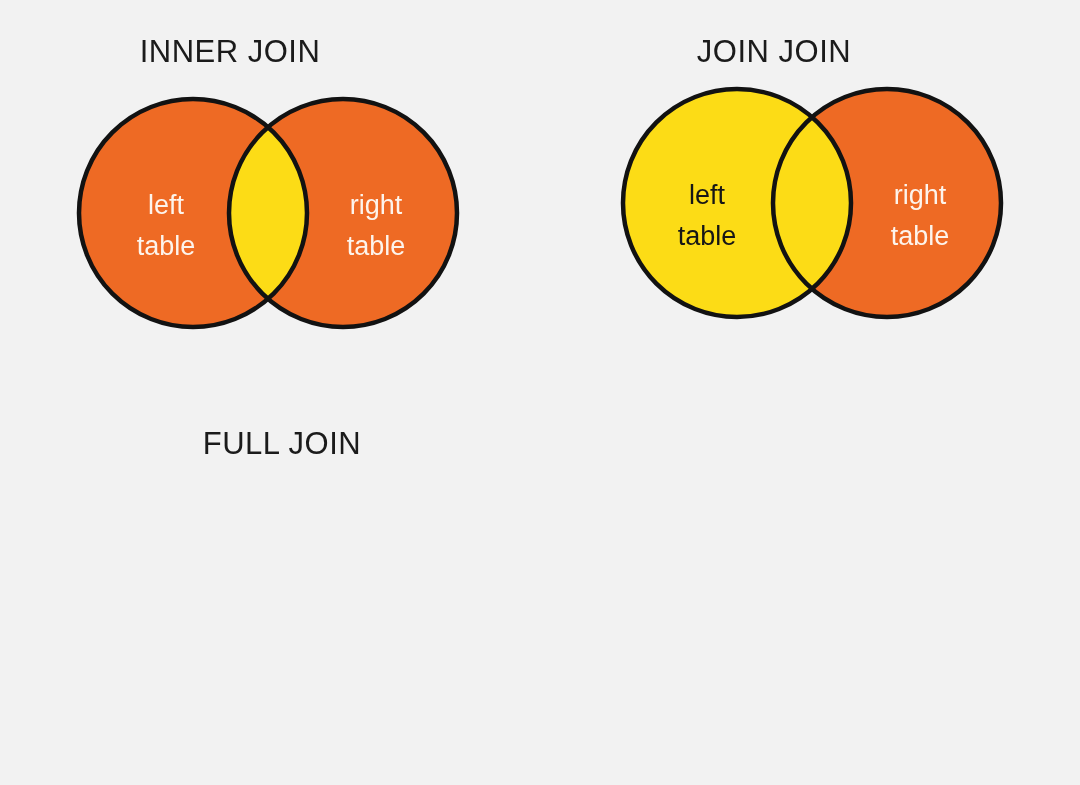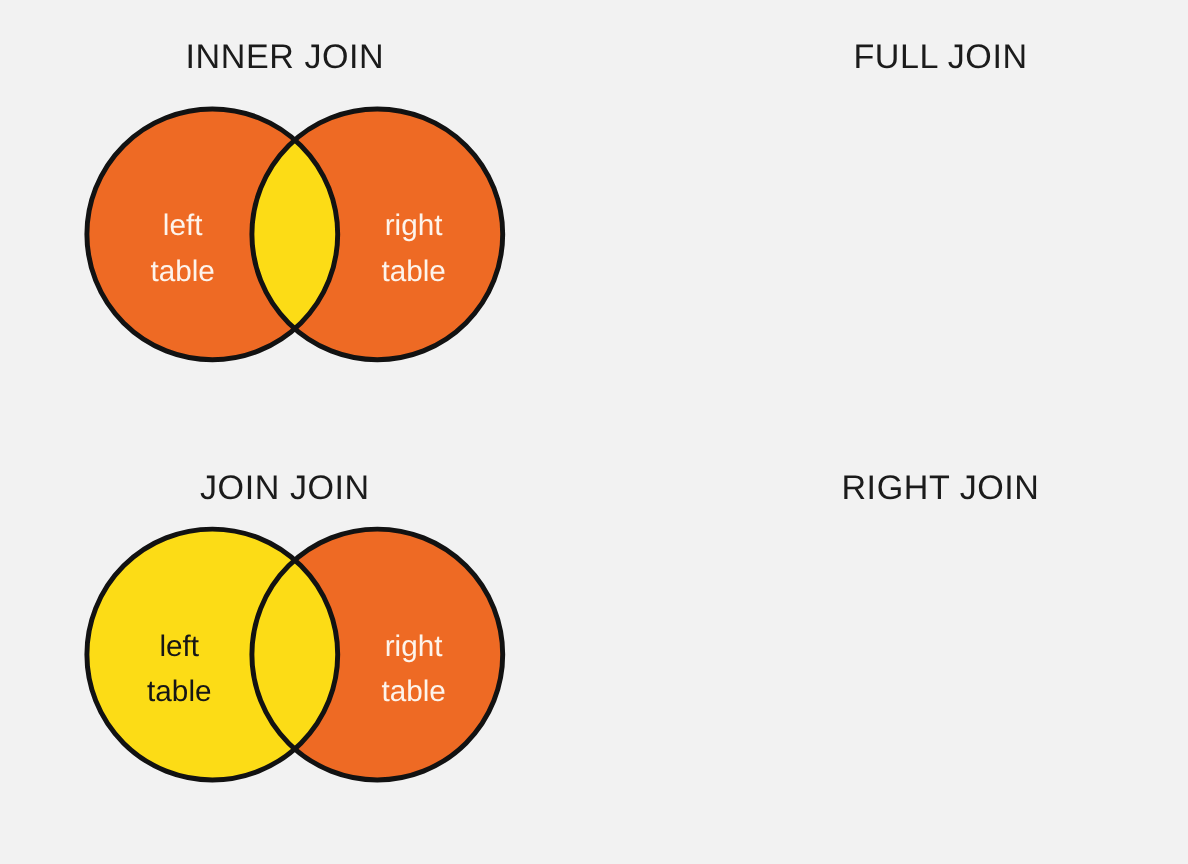--- a/index.html
+++ b/index.html
@@ -30,21 +30,20 @@
     top: 34px;
     left: 0;
     width: 460px;
     text-align: center;
     font-family: "Liberation Sans", sans-serif;
     font-size: 31px;
     font-weight: 400;
     letter-spacing: 0.5px;
     color: #1b1b1b;
     white-space: nowrap;
-    padding-left: 29px;
   }
   .panel.right .panel-title {
     left: 52px;
   }
   .venn {
     position: absolute;
     top: 78px;
     left: 58px;
   }
   .panel.row2 .venn {
@@ -86,24 +85,20 @@
       </g>
       <circle class="outline" cx="135" cy="135" r="114"></circle>
       <circle class="outline" cx="285" cy="135" r="114"></circle>
       <text class="lbl on-orange" x="108" y="136" text-anchor="middle">left</text>
       <text class="lbl on-orange" x="108" y="177" text-anchor="middle">table</text>
       <text class="lbl on-orange" x="318" y="136" text-anchor="middle">right</text>
       <text class="lbl on-orange" x="318" y="177" text-anchor="middle">table</text>
     </svg>
   </div>
 
-  <div class="panel row1 right">
-    <div class="panel-title">FULL JOIN</div>
-
-  </div>
 
   <div class="panel row2 left">
     <div class="panel-title">JOIN JOIN</div>
     <svg class="venn" width="420" height="280" viewBox="0 0 420 280">
       <defs>
         <clipPath id="clipL2">
             <circle cx="135" cy="135" r="114"></circle>
           </clipPath>
       </defs>
       <circle cx="135" cy="135" r="114" fill="#fcdc16"></circle>
@@ -114,17 +109,17 @@
       <circle class="outline" cx="135" cy="135" r="114"></circle>
       <circle class="outline" cx="285" cy="135" r="114"></circle>
       <text class="lbl on-yellow" x="105" y="136" text-anchor="middle">left</text>
       <text class="lbl on-yellow" x="105" y="177" text-anchor="middle">table</text>
       <text class="lbl on-orange" x="318" y="136" text-anchor="middle">right</text>
       <text class="lbl on-orange" x="318" y="177" text-anchor="middle">table</text>
     </svg>
   </div>
 
   <div class="panel row2 right">
-    <div class="panel-title">RIGHT JOIN</div>
+    <div class="panel-title">FULL JOIN</div>
 
   </div>
 
 </div>
 
 </body></html>

